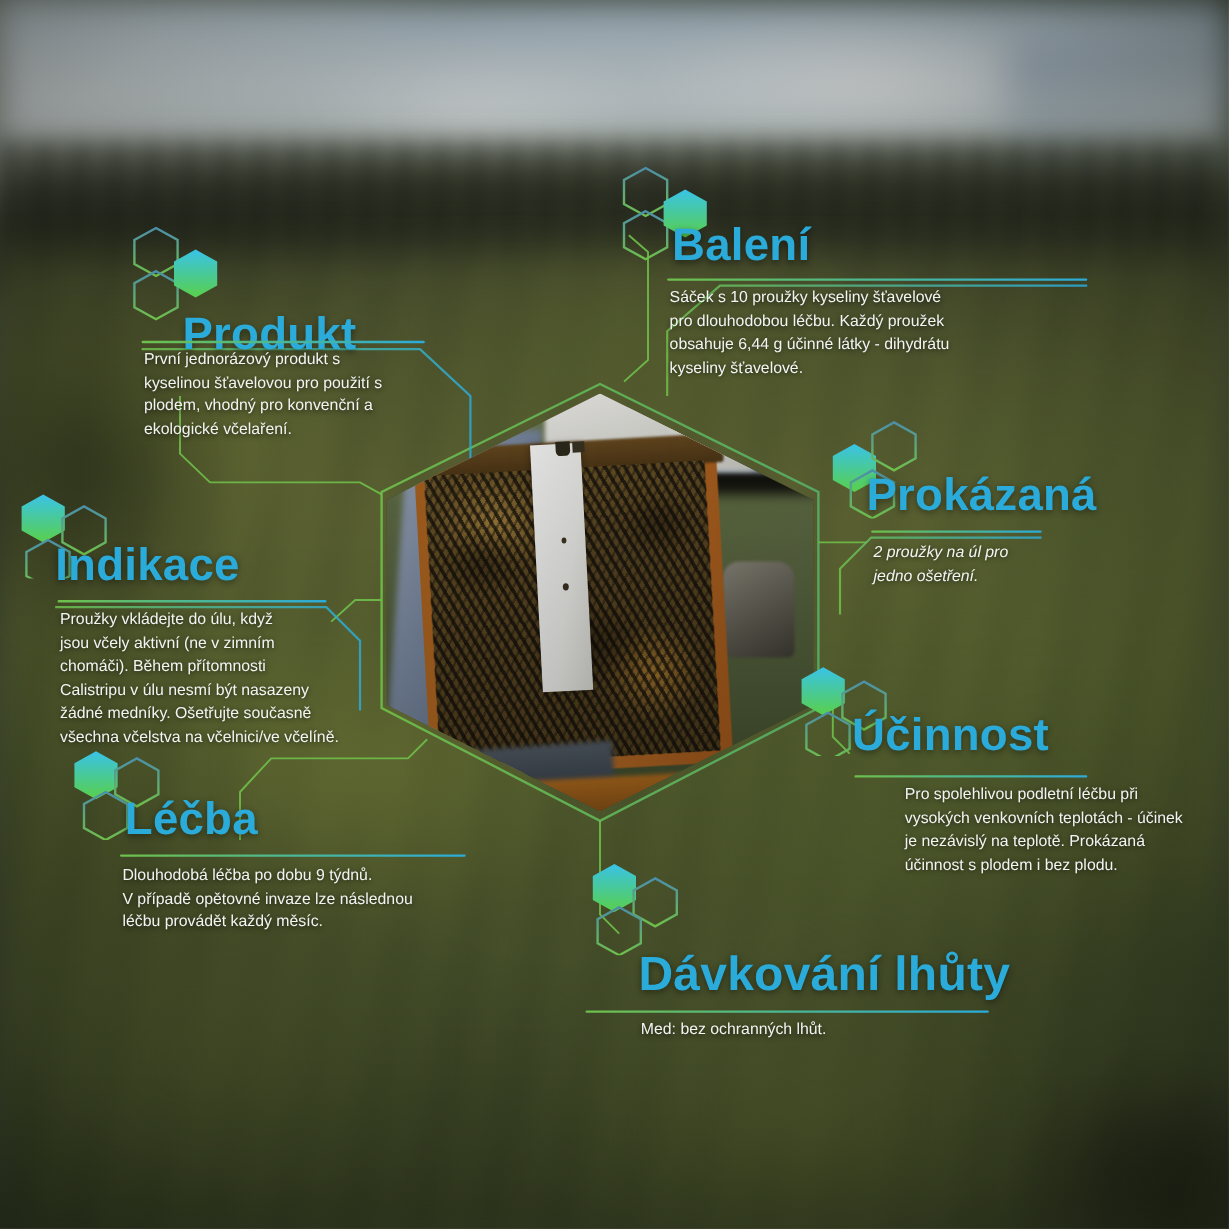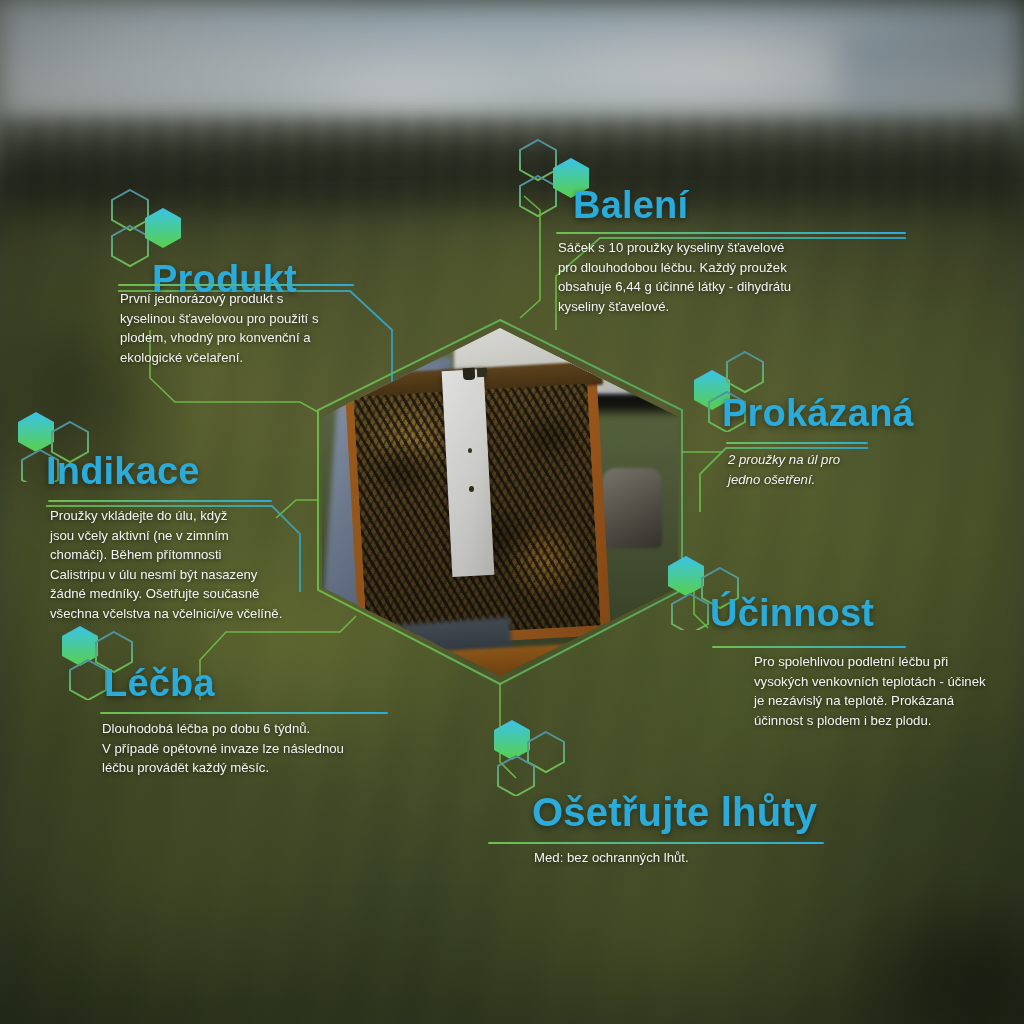--- a/index.html
+++ b/index.html
@@ -263,21 +263,21 @@
 plodem, vhodný pro konvenční a
 ekologické včelaření.</div>
   </div>
 
   <div class="block">
     <svg class="hexicons" style="left:516px;top:136px;" viewBox="0 0 90 84">
       <polygon points="22,4 40,14 40,34 22,44 4,34 4,14" fill="none" stroke="url(#strokeA)" stroke-width="2"></polygon>
       <polygon points="22,40 40,50 40,70 22,80 4,70 4,50" fill="none" stroke="url(#strokeA)" stroke-width="2"></polygon>
       <polygon points="55,22 73,32 73,52 55,62 37,52 37,32" fill="url(#fillA)"></polygon>
     </svg>
-    <div class="title" style="left:560px;top:184px;margin-left:13px;">Balení</div>
+    <div class="title" style="left:560px;top:184px;">Balení</div>
     <div class="rule ltr" style="left:556px;top:232px;width:350px;"></div>
     <div class="body" style="left:558px;top:238px;width:330px;">Sáček s 10 proužky kyseliny šťavelové
 pro dlouhodobou léčbu. Každý proužek
 obsahuje 6,44 g účinné látky - dihydrátu
 kyseliny šťavelové.</div>
   </div>
 
   <div class="block">
     <svg class="hexicons" style="left:690px;top:348px;" viewBox="0 0 90 84">
       <polygon points="22,22 40,32 40,52 22,62 4,52 4,32" fill="url(#fillA)"></polygon>
@@ -321,29 +321,29 @@
   </div>
 
   <div class="block">
     <svg class="hexicons" style="left:58px;top:616px;" viewBox="0 0 90 84">
       <polygon points="22,10 40,20 40,40 22,50 4,40 4,20" fill="url(#fillA)"></polygon>
       <polygon points="56,16 74,26 74,46 56,56 38,46 38,26" fill="none" stroke="url(#strokeA)" stroke-width="2"></polygon>
       <polygon points="30,44 48,54 48,74 30,84 12,74 12,54" fill="none" stroke="url(#strokeA)" stroke-width="2"></polygon>
     </svg>
     <div class="title" style="left:104px;top:662px;">Léčba</div>
     <div class="rule ltr" style="left:100px;top:712px;width:288px;"></div>
-    <div class="body" style="left:102px;top:719px;width:320px;">Dlouhodobá léčba po dobu 6 týdnů.
+    <div class="body" style="left:102px;top:719px;width:320px;">Dlouhodobá léčba po dobu 9 týdnů.
 V případě opětovné invaze lze následnou
 léčbu provádět každý měsíc.</div>
   </div>
 
   <div class="block">
     <svg class="hexicons" style="left:490px;top:712px;" viewBox="0 0 90 84">
       <polygon points="22,8 40,18 40,38 22,48 4,38 4,18" fill="url(#fillA)"></polygon>
       <polygon points="56,20 74,30 74,50 56,60 38,50 38,30" fill="none" stroke="url(#strokeA)" stroke-width="2"></polygon>
       <polygon points="26,44 44,54 44,74 26,84 8,74 8,54" fill="none" stroke="url(#strokeA)" stroke-width="2"></polygon>
     </svg>
-    <div class="title" style="left:532px;top:790px;font-size:40px;">Ošetřujte lhůty</div>
+    <div class="title" style="left:532px;top:790px;font-size:40px;">Dávkování lhůty</div>
     <div class="rule ltr" style="left:488px;top:842px;width:336px;"></div>
     <div class="body" style="left:534px;top:848px;width:320px;">Med: bez ochranných lhůt.</div>
   </div>
 
 </div>
 
 </body></html>

